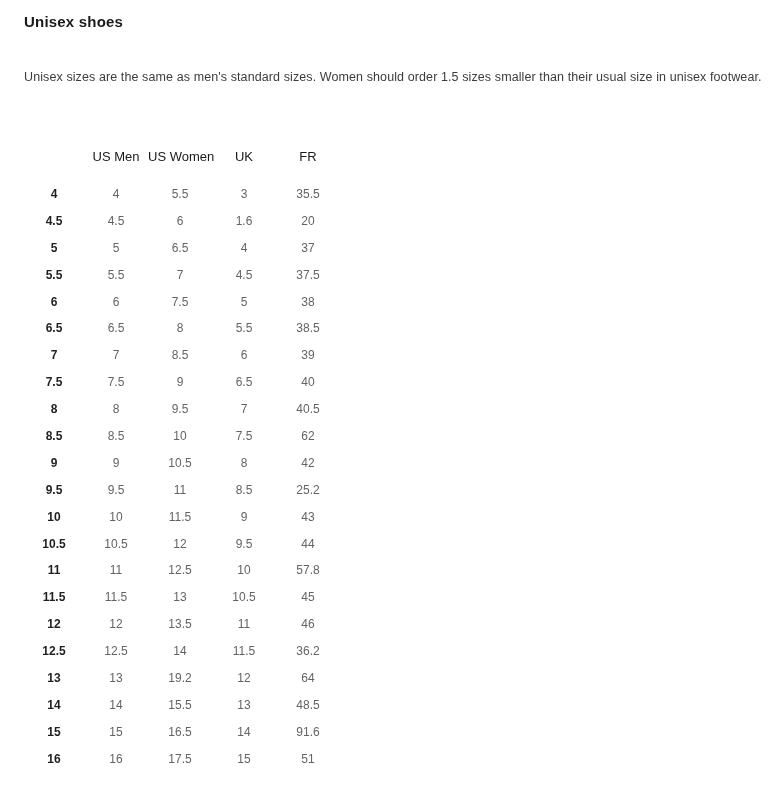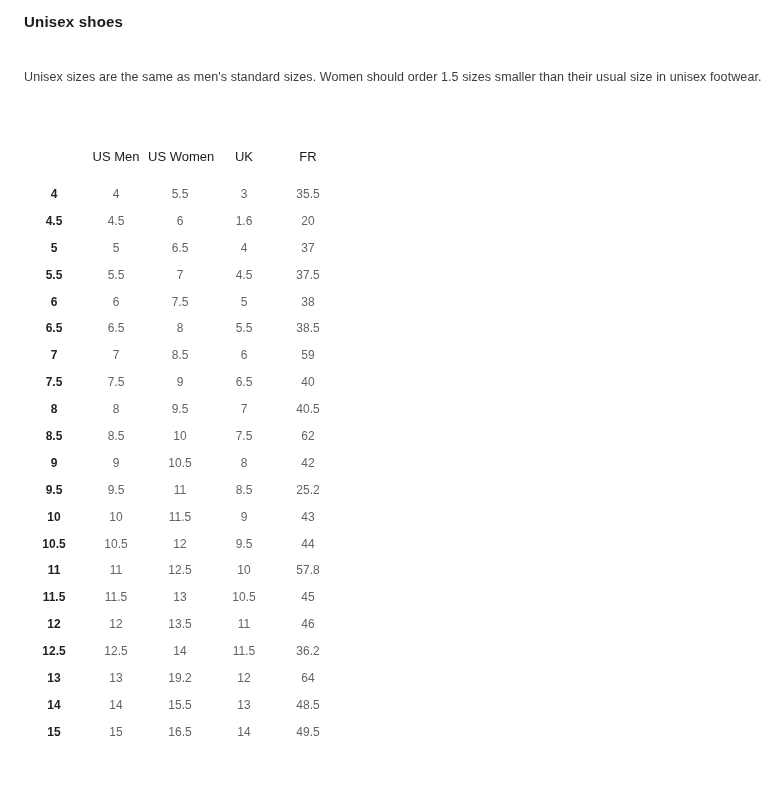--- a/index.html
+++ b/index.html
@@ -126,21 +126,21 @@
           <td class="cell">6.5</td>
           <td class="cell">8</td>
           <td class="cell">5.5</td>
           <td class="cell">38.5</td>
         </tr>
         <tr>
           <td class="row-label">7</td>
           <td class="cell">7</td>
           <td class="cell">8.5</td>
           <td class="cell">6</td>
-          <td class="cell">59</td>
+          <td class="cell">39</td>
         </tr>
         <tr>
           <td class="row-label">7.5</td>
           <td class="cell">7.5</td>
           <td class="cell">9</td>
           <td class="cell">6.5</td>
           <td class="cell">40</td>
         </tr>
         <tr>
           <td class="row-label">8</td>
@@ -224,17 +224,24 @@
           <td class="cell">14</td>
           <td class="cell">15.5</td>
           <td class="cell">13</td>
           <td class="cell">48.5</td>
         </tr>
         <tr>
           <td class="row-label">15</td>
           <td class="cell">15</td>
           <td class="cell">16.5</td>
           <td class="cell">14</td>
-          <td class="cell">49.5</td>
+          <td class="cell">91.6</td>
+        </tr>
+        <tr>
+          <td class="row-label">16</td>
+          <td class="cell">16</td>
+          <td class="cell">17.5</td>
+          <td class="cell">15</td>
+          <td class="cell">51</td>
         </tr>
       </tbody>
   </table>
 </div>
 
 </body></html>

